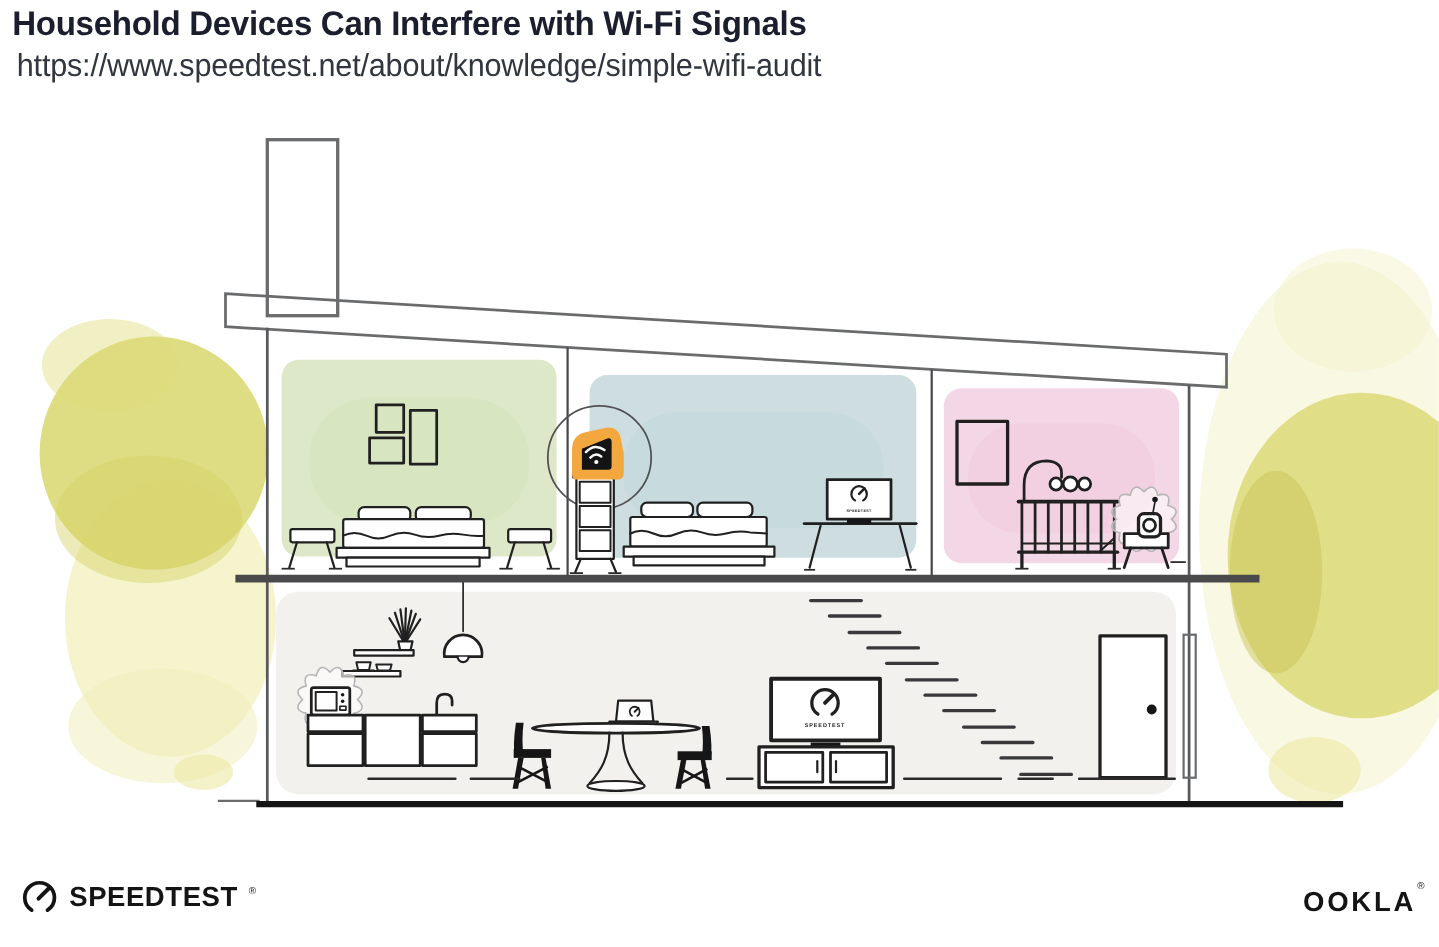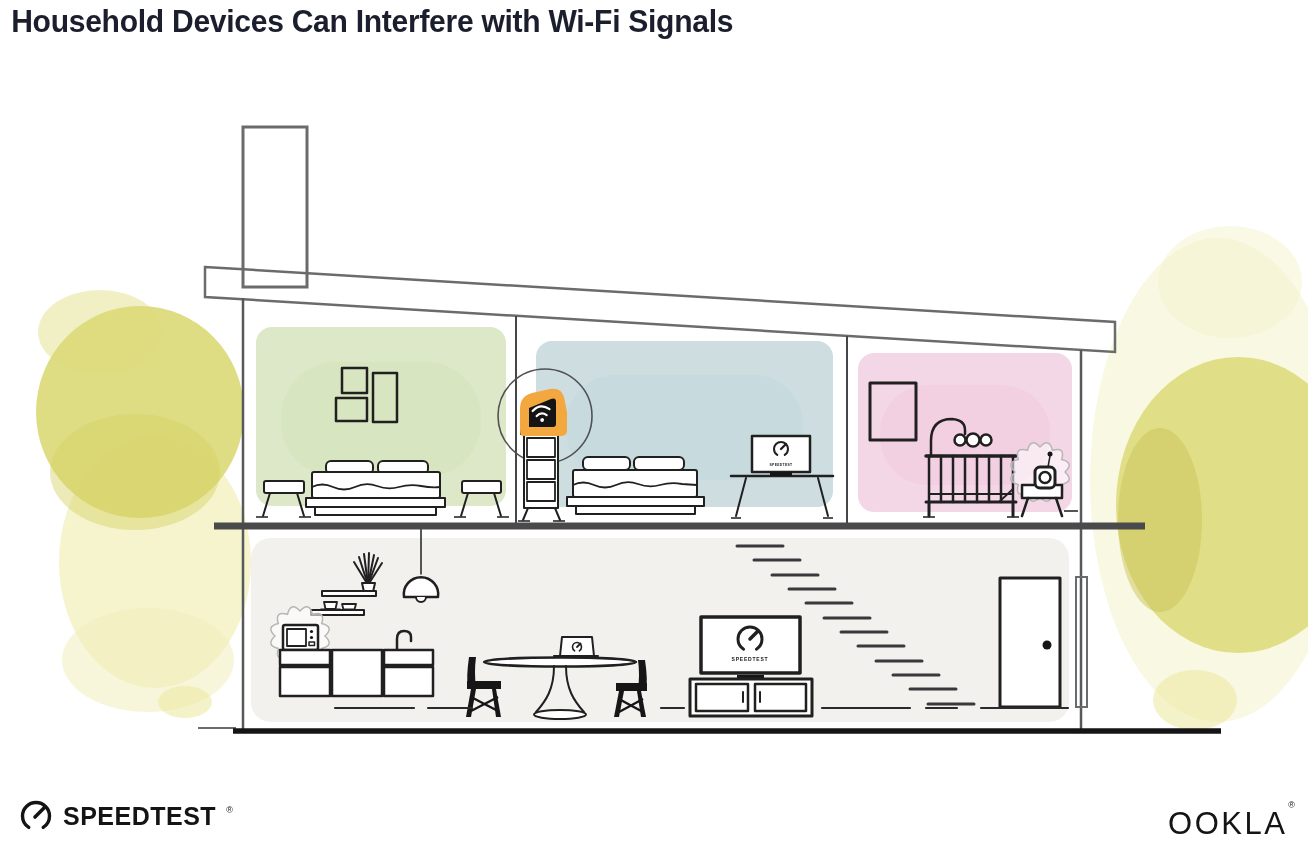--- a/index.html
+++ b/index.html
@@ -9,37 +9,38 @@
   .title{display:inline-block;font-size:31px;font-weight:bold;color:#1b1f2d;letter-spacing:-.3px;
          transform:scaleX(.97)}
   .url{margin-top:4px}
   .url span{display:inline-block;font-size:29px;font-weight:400;color:#31363f;letter-spacing:-.2px;
          transform:scaleX(.96)}
   .stage{position:absolute;left:0;top:0;width:1308px;height:861px}
   .brand-left{position:absolute;left:18px;top:798px;display:flex;align-items:center;gap:9px;z-index:3}
   .st-word{font-size:25px;font-weight:bold;letter-spacing:.5px;color:#141414}
   .reg{font-size:9px;color:#141414;vertical-align:top;position:relative;top:-6px;left:1px}
   .brand-right{position:absolute;right:14px;top:806px;z-index:3;color:#141414}
-  .ookla{font-size:31px;letter-spacing:2.5px;font-weight:400}
+  .ookla{font-size:25px;letter-spacing:2.5px;font-weight:700}
   svg text{font-family:"Liberation Sans",sans-serif}
   
   .ln{stroke:#202021;fill:none;stroke-linecap:round;stroke-linejoin:round}
   .wh{fill:#ffffff}
   .w15{stroke-width:1.5}.w18{stroke-width:1.8}.w2{stroke-width:2}.w25{stroke-width:2.5}
   .w3{stroke-width:3}.w35{stroke-width:3.5}
   .struct{stroke:#6a6b6d;fill:none}
   .blk{fill:#161617;stroke:none}
   .tick{stroke:#2a2a2b;stroke-width:1.6}
   .dash{stroke:#2a2a2b;stroke-width:2.2;stroke-linecap:round}
 </style>
 </head>
 <body>
 
 <div class="header">
   <div class="title">Household Devices Can Interfere with Wi-Fi Signals</div>
+  <div class="url"><span>https://www.speedtest.net/about/knowledge/simple-wifi-audit</span></div>
 </div>
 
 <svg class="stage" viewBox="0 0 1308 861" width="1308" height="861">
 
   <g>
     <ellipse cx="100" cy="332" rx="62" ry="42" fill="#e4e18c" opacity="0.5"></ellipse>
     <ellipse cx="155" cy="562" rx="96" ry="126" fill="#eeecab" opacity="0.6"></ellipse>
     <ellipse cx="148" cy="660" rx="86" ry="52" fill="#f1efbc" opacity="0.55"></ellipse>
     <ellipse cx="140" cy="412" rx="104" ry="106" fill="#dcd977" opacity="0.9"></ellipse>
     <ellipse cx="135" cy="472" rx="85" ry="58" fill="#d5d163" opacity="0.45"></ellipse>

